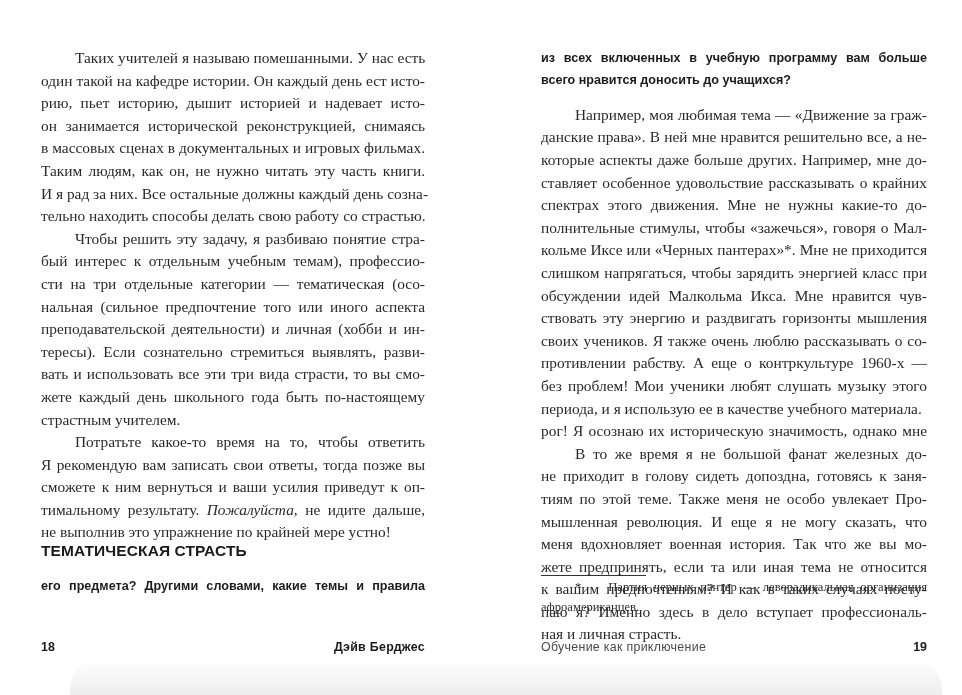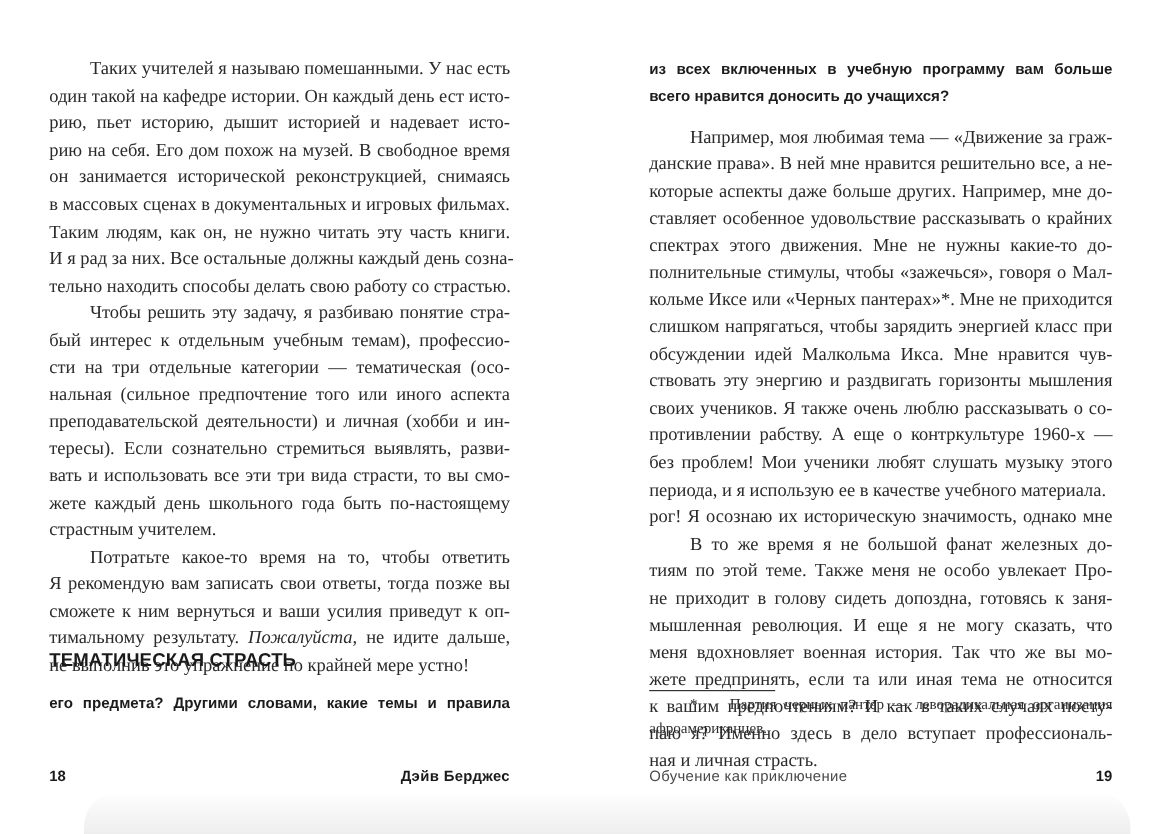--- a/index.html
+++ b/index.html
@@ -55,21 +55,20 @@
 <body>
 
 <div class="spread">
 
   <div class="page page-left">
     <div class="col col-left">
       <p class="para">
         <span class="line indent">Таких учителей я называю помешанными. У нас есть</span>
         <span class="line">один такой на кафедре истории. Он каждый день ест исто-</span>
         <span class="line">рию, пьет историю, дышит историей и надевает исто-</span>
-        <span class="line">рию на себя. Его дом похож на музей. В свободное время</span>
         <span class="line">он занимается исторической реконструкцией, снимаясь</span>
         <span class="line">в массовых сценах в документальных и игровых фильмах.</span>
         <span class="line">Таким людям, как он, не нужно читать эту часть книги.</span>
         <span class="line">И я рад за них. Все остальные должны каждый день созна-</span>
         <span class="line last">тельно находить способы делать свою работу со страстью.</span>
       </p>
       <p class="para">
         <span class="line indent">Чтобы решить эту задачу, я разбиваю понятие стра-</span>
         <span class="line">бый интерес к отдельным учебным темам), профессио-</span>
         <span class="line">сти на три отдельные категории — тематическая (осо-</span>
@@ -118,22 +117,22 @@
       <span class="line">обсуждении идей Малкольма Икса. Мне нравится чув-</span>
       <span class="line">ствовать эту энергию и раздвигать горизонты мышления</span>
       <span class="line">своих учеников. Я также очень люблю рассказывать о со-</span>
       <span class="line">противлении рабству. А еще о контркультуре 1960-х —</span>
       <span class="line">без проблем! Мои ученики любят слушать музыку этого</span>
       <span class="line last">периода, и я использую ее в качестве учебного материала.</span>
     </p>
     <p class="para">
       <span class="line">рог! Я осознаю их историческую значимость, однако мне</span>
       <span class="line indent">В то же время я не большой фанат железных до-</span>
+      <span class="line">не приходит в голову сидеть допоздна, готовясь к заня-</span>
       <span class="line">тиям по этой теме. Также меня не особо увлекает Про-</span>
-      <span class="line">не приходит в голову сидеть допоздна, готовясь к заня-</span>
       <span class="line">мышленная революция. И еще я не могу сказать, что</span>
       <span class="line">меня вдохновляет военная история. Так что же вы мо-</span>
       <span class="line">жете предпринять, если та или иная тема не относится</span>
       <span class="line">к вашим предпочтениям? И как в таких случаях посту-</span>
       <span class="line">паю я? Именно здесь в дело вступает профессиональ-</span>
       <span class="line last">ная и личная страсть.</span>
     </p>
   </div>
 
   <div class="footnote-rule"></div>

